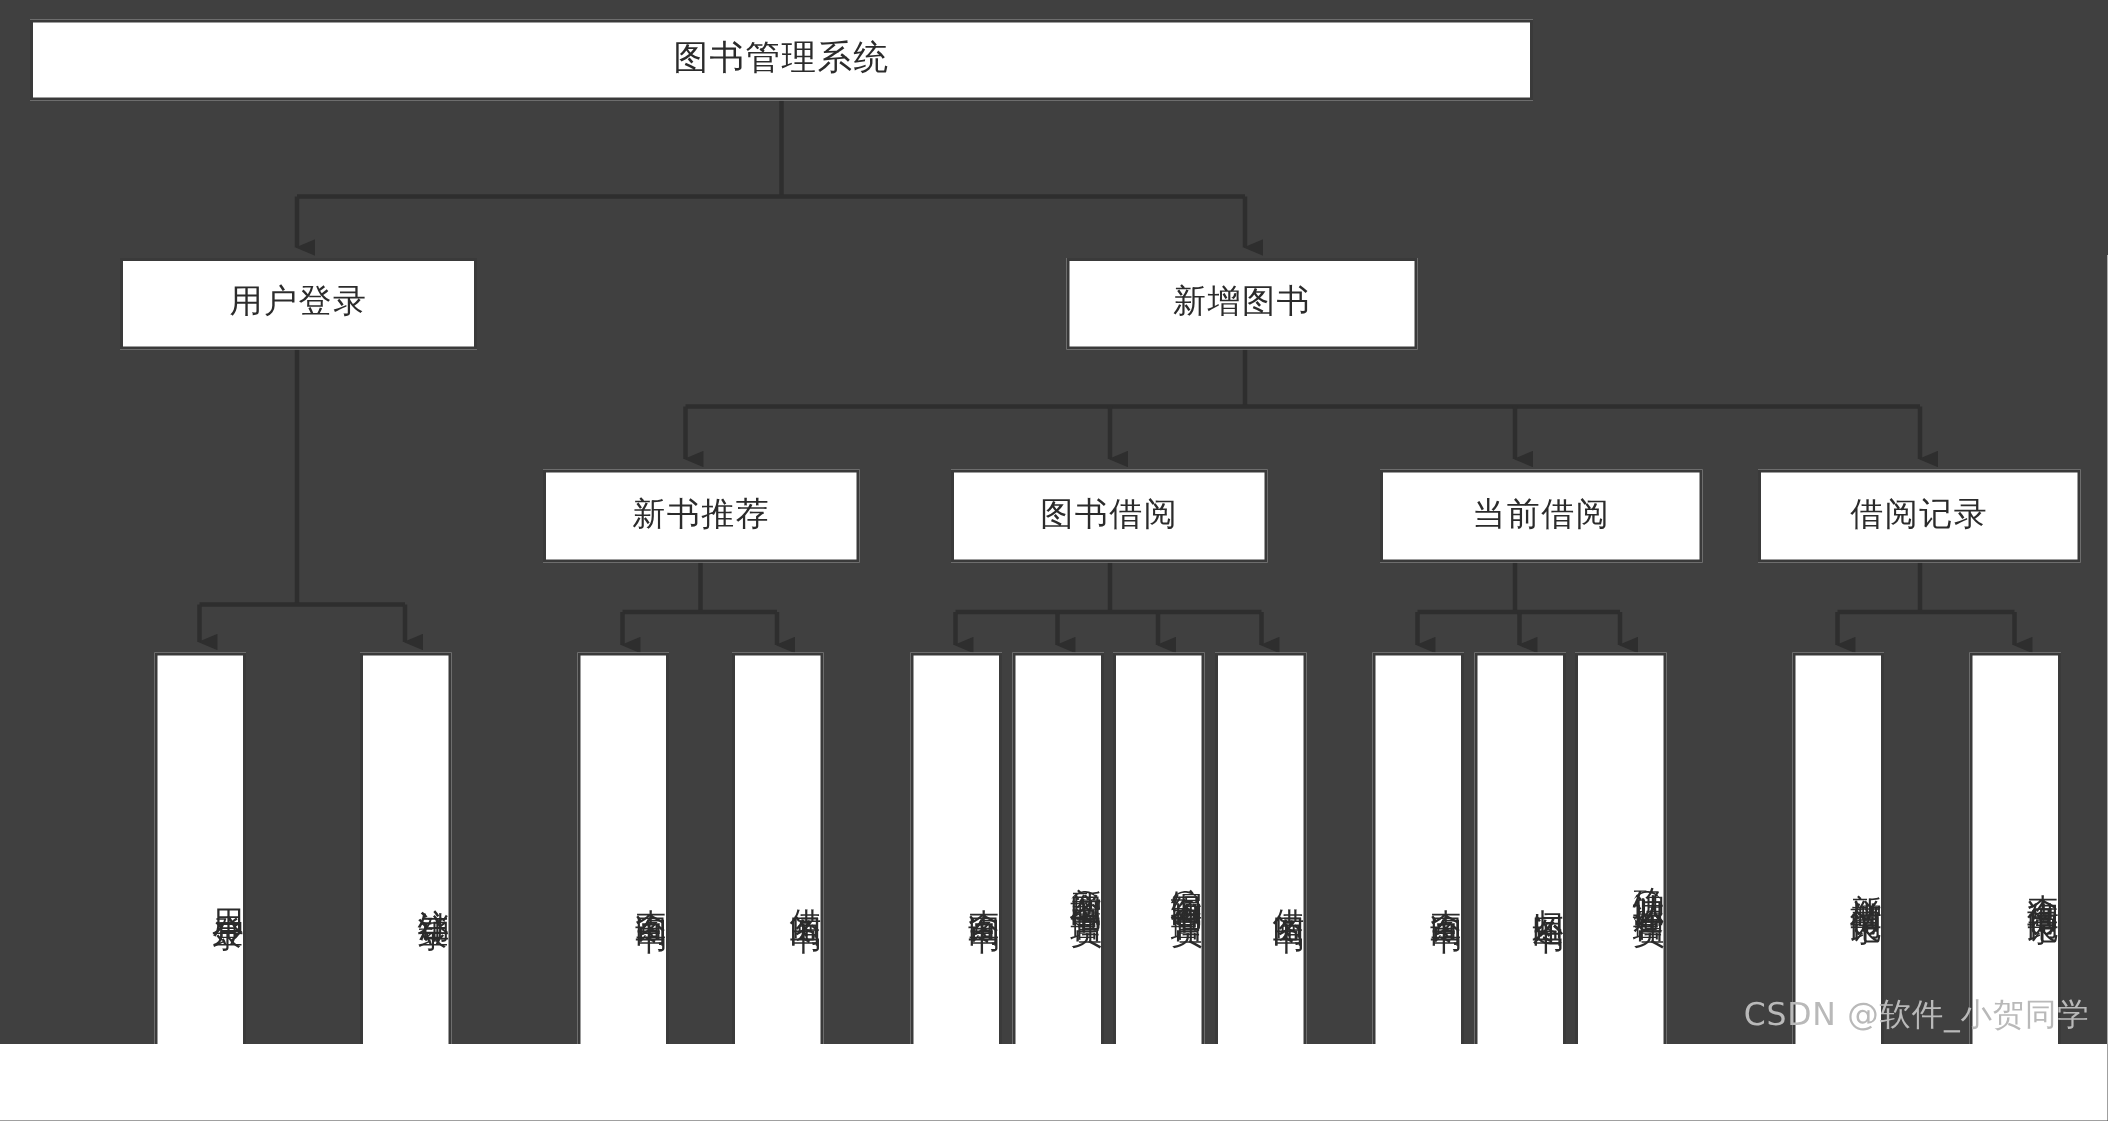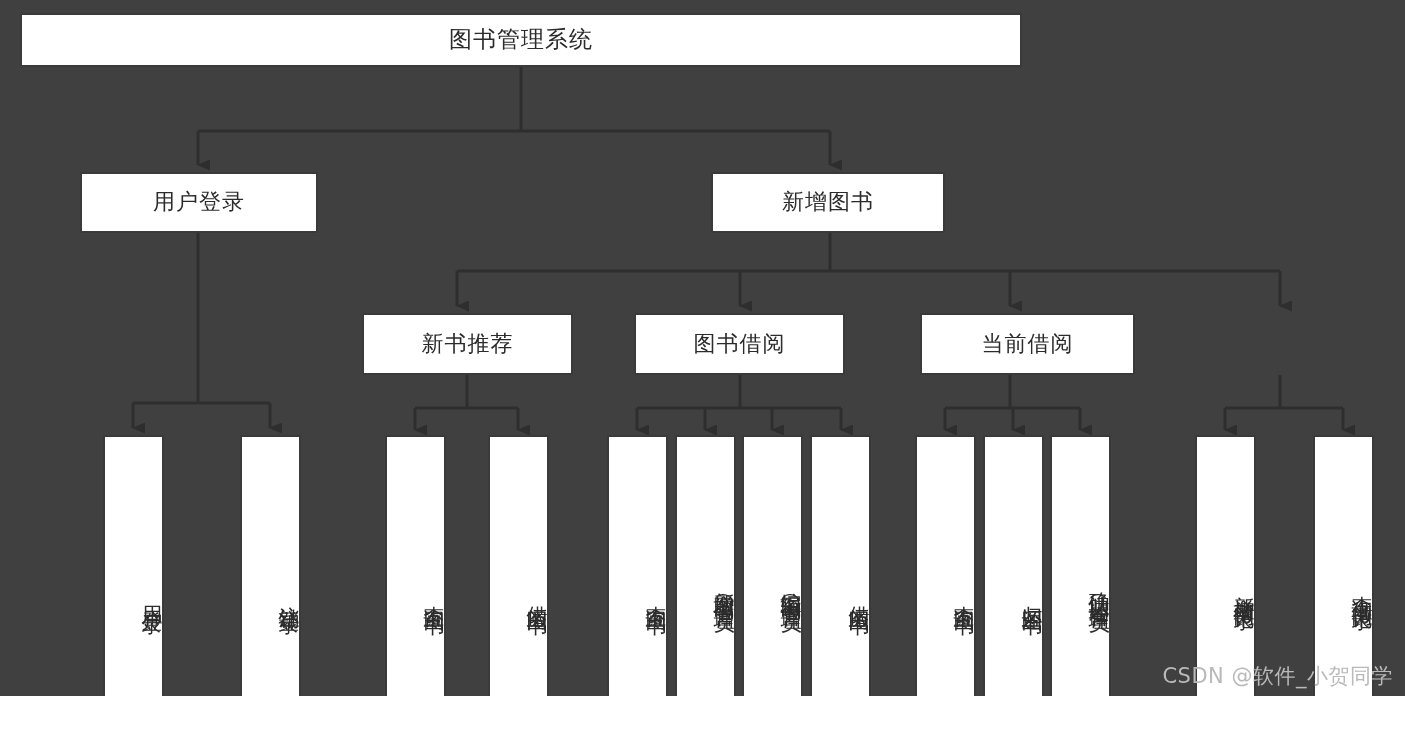--- a/index.html
+++ b/index.html
@@ -138,20 +138,23 @@
 
   <div class="node horiz" style="left:634px;top:313px;width:211px;height:62px;">
     <span>图书借阅</span>
   </div>
   <div class="node horiz" style="left:362px;top:313px;width:211px;height:62px;">
     <span>新书推荐</span>
   </div>
   <div class="node horiz" style="left:902px;top:313px;width:215px;height:62px;margin-left:18px;">
     <span>当前借阅</span>
   </div>
+  <div class="node horiz" style="left:1172px;top:313px;width:215px;height:62px;">
+    <span>借阅记录</span>
+  </div>
 
   <div class="node vert" style="left:103px;top:435px;width:61px;height:298px;">
     <span class="vtext">用户登录</span>
   </div>
   <div class="node vert" style="left:240px;top:435px;width:61px;height:298px;">
     <span class="vtext">注销登录</span>
   </div>
 
   <div class="node vert" style="left:385px;top:435px;width:61px;height:298px;">
     <span class="vtext">查询图书</span>

